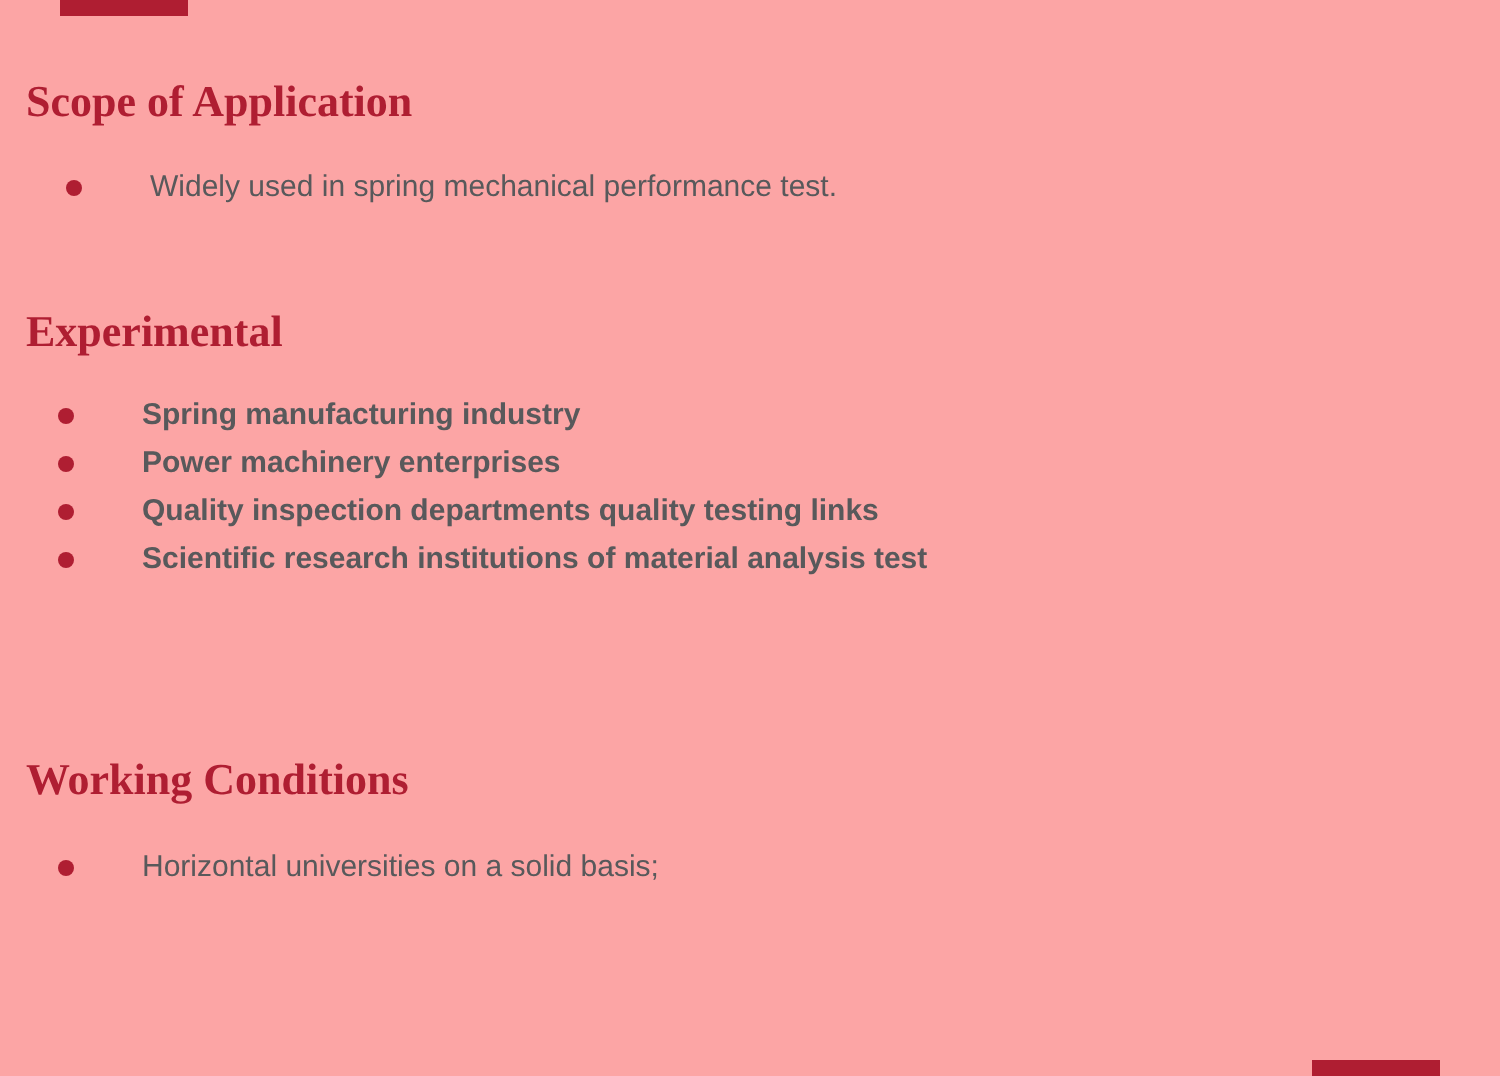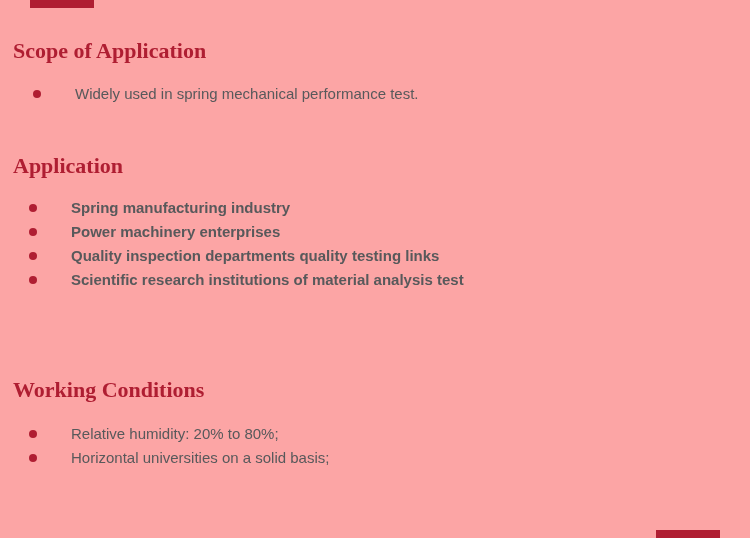--- a/index.html
+++ b/index.html
@@ -79,21 +79,21 @@
 
   <h2 class="heading" id="h-scope">Scope of Application</h2>
 
   <ul class="bullet-list" id="list-scope">
     <li class="indent-a">
       <span class="dot"></span>
       <span class="item-text">Widely used in spring mechanical performance test.</span>
     </li>
   </ul>
 
-  <h2 class="heading" id="h-apps">Application</h2>
+  <h2 class="heading" id="h-apps">Experimental</h2>
 
   <ul class="bullet-list" id="list-apps">
     <li>
       <span class="dot"></span>
       <span class="item-text">Spring manufacturing industry</span>
     </li>
     <li>
       <span class="dot"></span>
       <span class="item-text">Power machinery enterprises</span>
     </li>
@@ -105,23 +105,19 @@
       <span class="dot"></span>
       <span class="item-text">Scientific research institutions of material analysis test</span>
     </li>
   </ul>
 
   <h2 class="heading" id="h-work">Working Conditions</h2>
 
   <ul class="bullet-list" id="list-work">
     <li>
       <span class="dot"></span>
-      <span class="item-text">Relative humidity: 20% to 80%;</span>
-    </li>
-    <li>
-      <span class="dot"></span>
       <span class="item-text">Horizontal universities on a solid basis;</span>
     </li>
   </ul>
 
   <div class="accent-bar bottom"></div>
 
 </div>
 
 </body></html>

